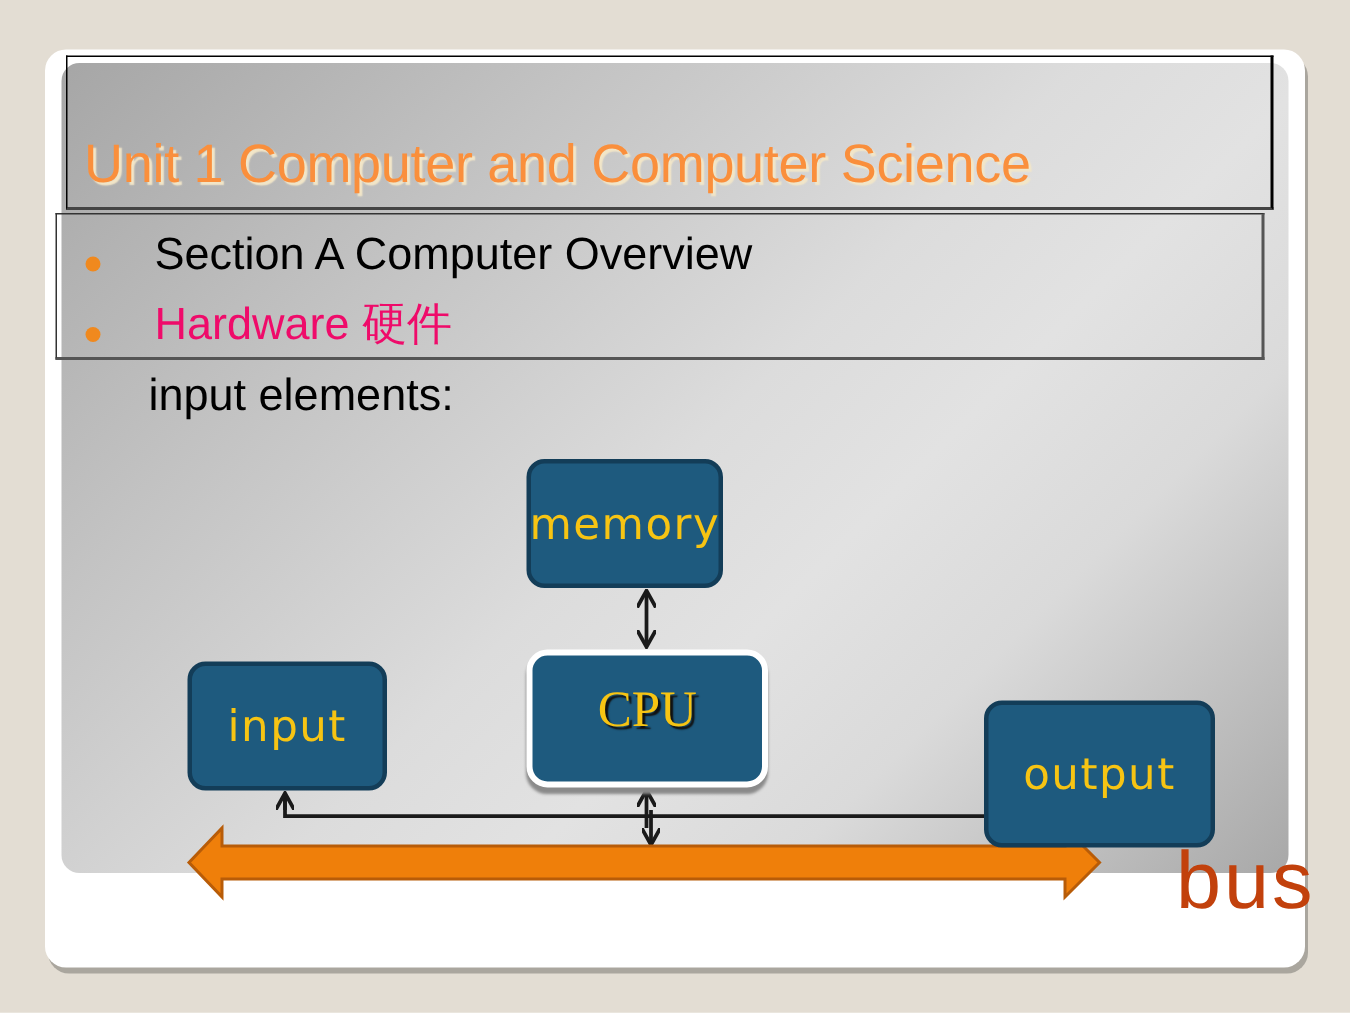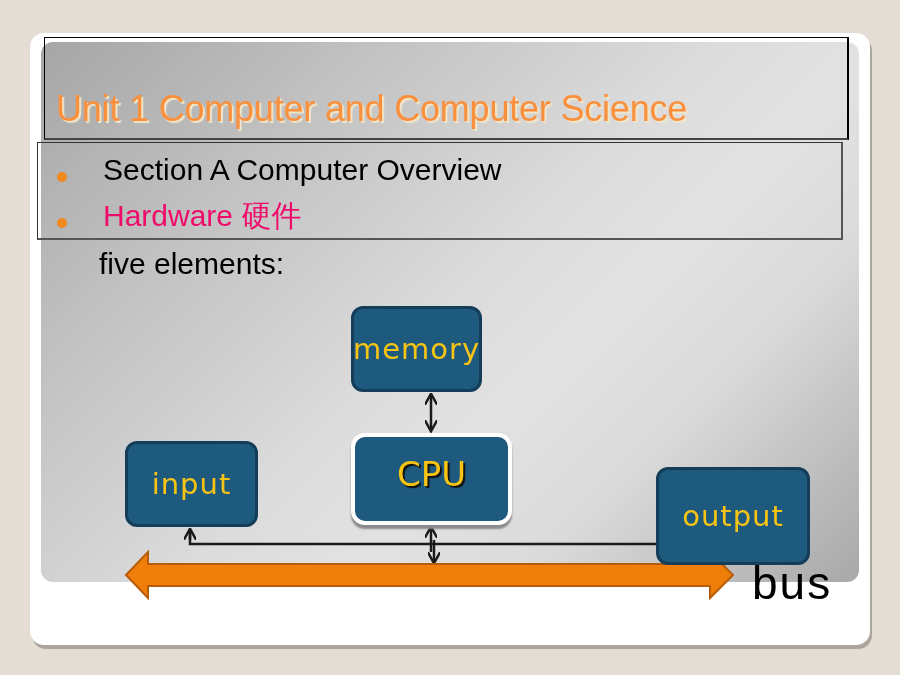--- a/index.html
+++ b/index.html
@@ -115,27 +115,28 @@
     .node-output { left: 613px; top: 467px; width: 154px; height: 98px; margin-left: 43px; }
     .node-cpu {
       left: 351px; top: 433px; width: 161px; height: 92px;
       border: 4px solid #ffffff;
       border-radius: 14px;
       box-shadow: 0 4px 2px #8a8a8a;
       font-size: 34px;
       letter-spacing: 0;
       padding-bottom: 10px;
       text-shadow: 2px 2px 1px #111;
+      font-family: Liberation Serif, serif;
     }
     .bus-label {
       position: absolute;
-      left: 752px;
+      left: 784px;
       top: 556px;
-      font-size: 46px;
-      color: #000000;
+      font-size: 54px;
+      color: #c2410c;
       letter-spacing: 2px;
     }
     svg.connectors {
       position: absolute;
       left: 0;
       top: 0;
       width: 900px;
       height: 675px;
       pointer-events: none;
     }
@@ -153,21 +154,21 @@
   <div class="bullets-box"></div>
   <div class="bullet-line line1">
     <span class="bullet-dot"></span>
     <span>Section A  Computer Overview</span>
   </div>
   <div class="bullet-line line2">
     <span class="bullet-dot"></span>
     <span>Hardware 硬件</span>
   </div>
 
-  <div class="sub-text">five elements:</div>
+  <div class="sub-text">input elements:</div>
 
   <svg class="connectors" viewBox="0 0 900 675">
     <defs>
       <marker id="ah" viewBox="0 0 10 10" refX="8" refY="5" markerWidth="5" markerHeight="5" orient="auto-start-reverse">
         <path d="M0,0 L9,5 L0,10" fill="none" stroke="#1a1a1a" stroke-width="2"></path>
       </marker>
     </defs>
 
     <line x1="431" y1="395" x2="431" y2="430" stroke="#1a1a1a" stroke-width="2.5" marker-start="url(#ah)" marker-end="url(#ah)"></line>
 

